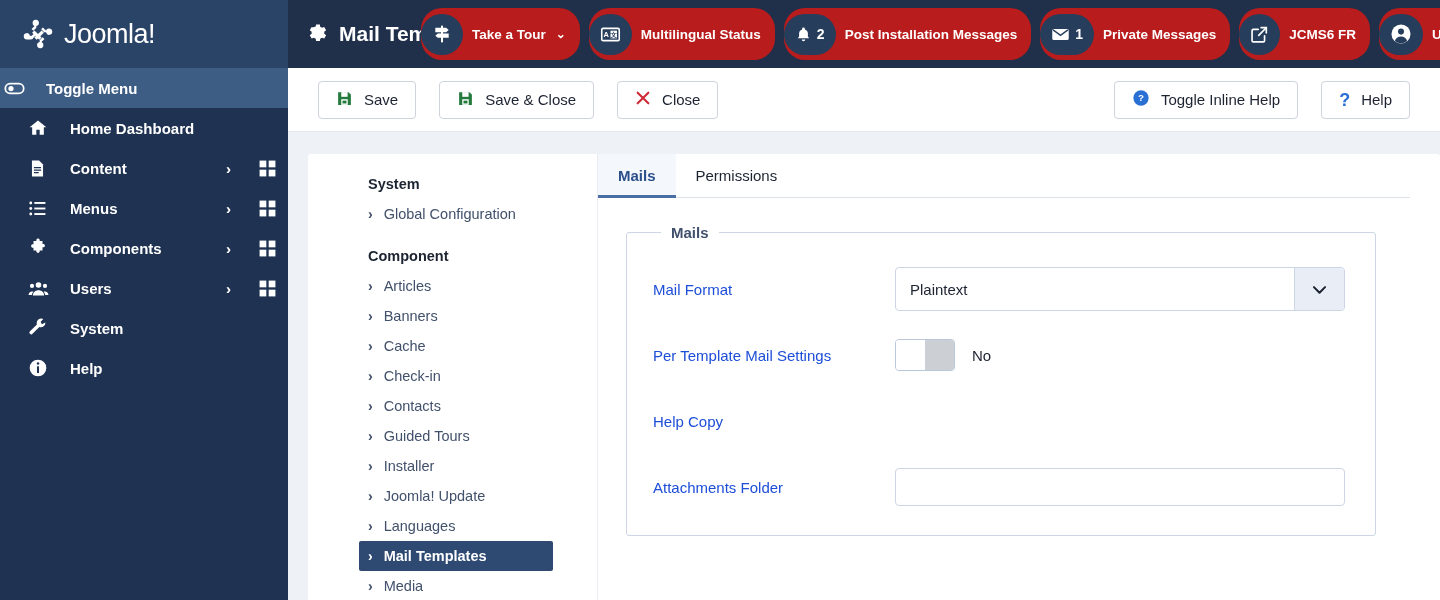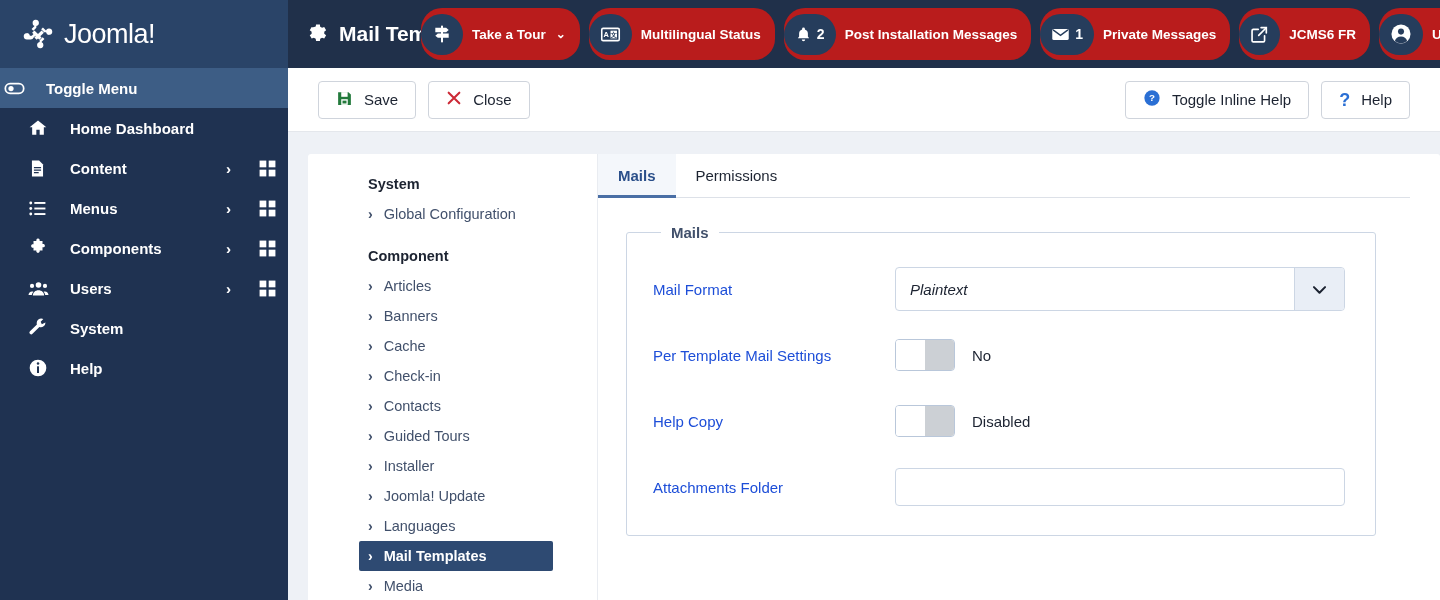--- a/index.html
+++ b/index.html
@@ -66,21 +66,21 @@
 
   
   .toolbar {
     height: 64px; background: #fff; flex: 0 0 64px;
     display: flex; align-items: center; padding: 0 30px;
     border-bottom: 1px solid #e4e7ec;
   }
   .btn {
     height: 38px; border: 1px solid #cfd4dc; border-radius: 4px; background: #fff;
     display: flex; align-items: center; gap: 11px; padding: 0 17px;
-    font-size: 15px; color: #1c2331; margin-right: 12px; white-space: nowrap;
+    font-size: 15px; color: #1c2331; margin-right: 23px; white-space: nowrap;
     font-family: "Liberation Sans", sans-serif;
   }
   .spacer { flex: 1; }
 
   
   .body-area { flex: 1; display: flex; padding: 22px 0 0 20px; min-height: 0; }
   .card {
     background: #fff; flex: 1; display: flex; min-width: 0;
     border-radius: 3px 3px 0 0;
   }
@@ -120,21 +120,21 @@
   fieldset.mails legend {
     font-size: 15px; font-weight: bold; color: #41506b; padding: 0 10px; margin-left: 8px;
   }
   .form-row { display: flex; align-items: center; min-height: 44px; margin-top: 22px; }
   .form-row:first-of-type { margin-top: 18px; }
   .form-label { width: 242px; flex: 0 0 242px; font-size: 15px; color: #1d4ed8; }
   .control { flex: 1; display: flex; align-items: center; gap: 17px; }
 
   .select {
     width: 450px; height: 44px; border: 1px solid #ccd6e4; border-radius: 4px;
-    display: flex; align-items: center; background: #fff; overflow: hidden; font-style: italic;
+    display: flex; align-items: center; background: #fff; overflow: hidden;
   }
   .select-val { flex: 1; padding-left: 14px; font-size: 15px; color: #1c2331; }
   .select-arrow {
     width: 50px; height: 100%; background: #e9eef6; border-left: 1px solid #ccd6e4;
     display: flex; align-items: center; justify-content: center;
   }
   .switch {
     width: 60px; height: 32px; border: 1px solid #b9c7da; border-radius: 4px;
     display: flex; overflow: hidden; background: #fff;
   }
@@ -379,20 +379,31 @@
           <svg width="17" height="17" viewBox="0 0 24 24" fill="#237a3c">
             <path d="M3 3h14.6L21 6.4V21H3z"></path>
             <rect x="7.4" y="3" width="9" height="6.6" fill="#fff"></rect>
             <rect x="7.4" y="13" width="9.2" height="8" fill="#fff"></rect>
             <rect x="9.2" y="15" width="5.6" height="4" fill="#237a3c"></rect>
           </svg>
         </span>
         <span>Save</span>
       </button>
 
+      <button class="btn">
+        <span>
+          <svg width="17" height="17" viewBox="0 0 24 24" fill="#237a3c">
+            <path d="M3 3h14.6L21 6.4V21H3z"></path>
+            <rect x="7.4" y="3" width="9" height="6.6" fill="#fff"></rect>
+            <rect x="7.4" y="13" width="9.2" height="8" fill="#fff"></rect>
+            <rect x="9.2" y="15" width="5.6" height="4" fill="#237a3c"></rect>
+          </svg>
+        </span>
+        <span>Save &amp; Close</span>
+      </button>
 
       <button class="btn">
         <span>
           <svg width="16" height="16" viewBox="0 0 24 24" stroke="#cc2936" stroke-width="3.1" stroke-linecap="round">
             <path d="M4 4l16 16M20 4L4 20"></path>
           </svg>
         </span>
         <span>Close</span>
       </button>
 
@@ -506,27 +517,20 @@
                 <div class="switch">
                   <span class="off"></span>
                   <span class="on"></span>
                 </div>
                 <span class="switch-text">No</span>
               </div>
             </div>
 
             <div class="form-row">
               <div class="form-label">Help Copy</div>
-              <div class="control">
-                <div class="switch">
-                  <span class="off"></span>
-                  <span class="on"></span>
-                </div>
-                <span class="switch-text">Disabled</span>
-              </div>
             </div>
 
             <div class="form-row">
               <div class="form-label">Attachments Folder</div>
               <div class="control">
                 <input class="textinput" type="text" value="" style="">
               </div>
             </div>
           </fieldset>
         </div>

